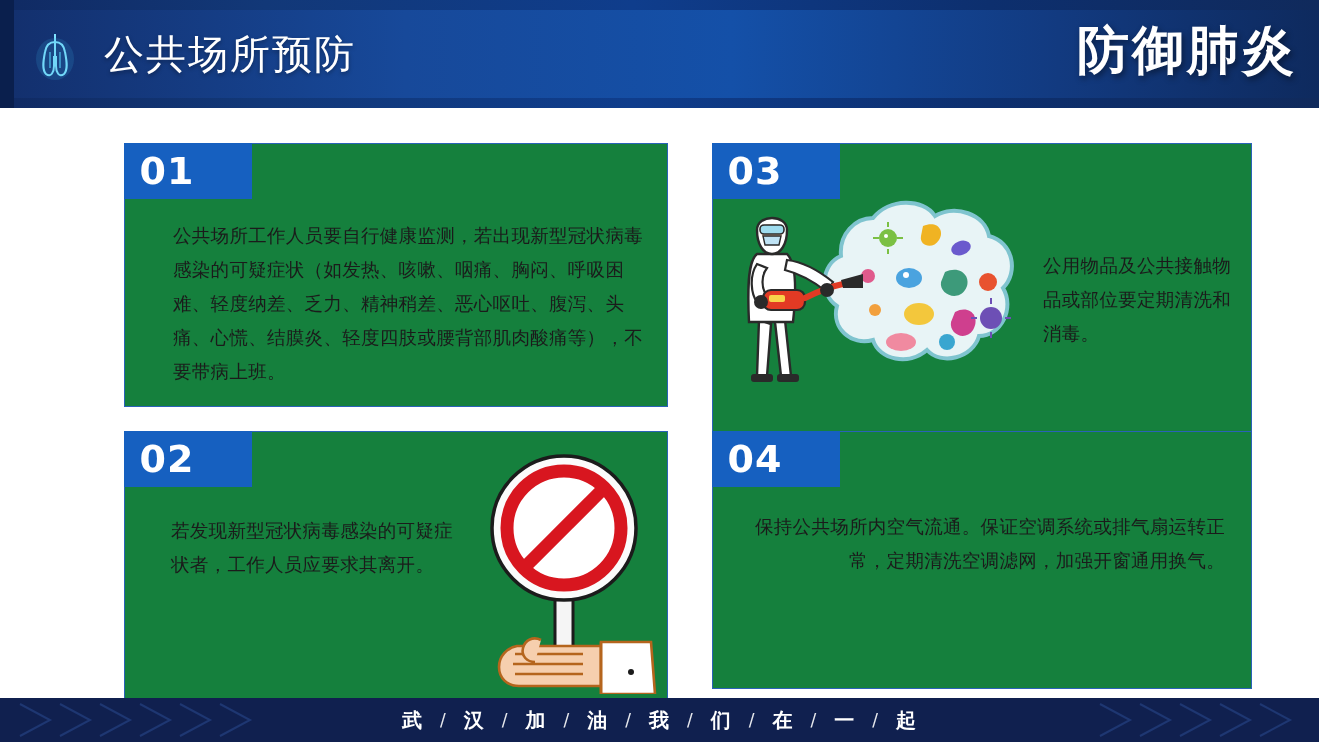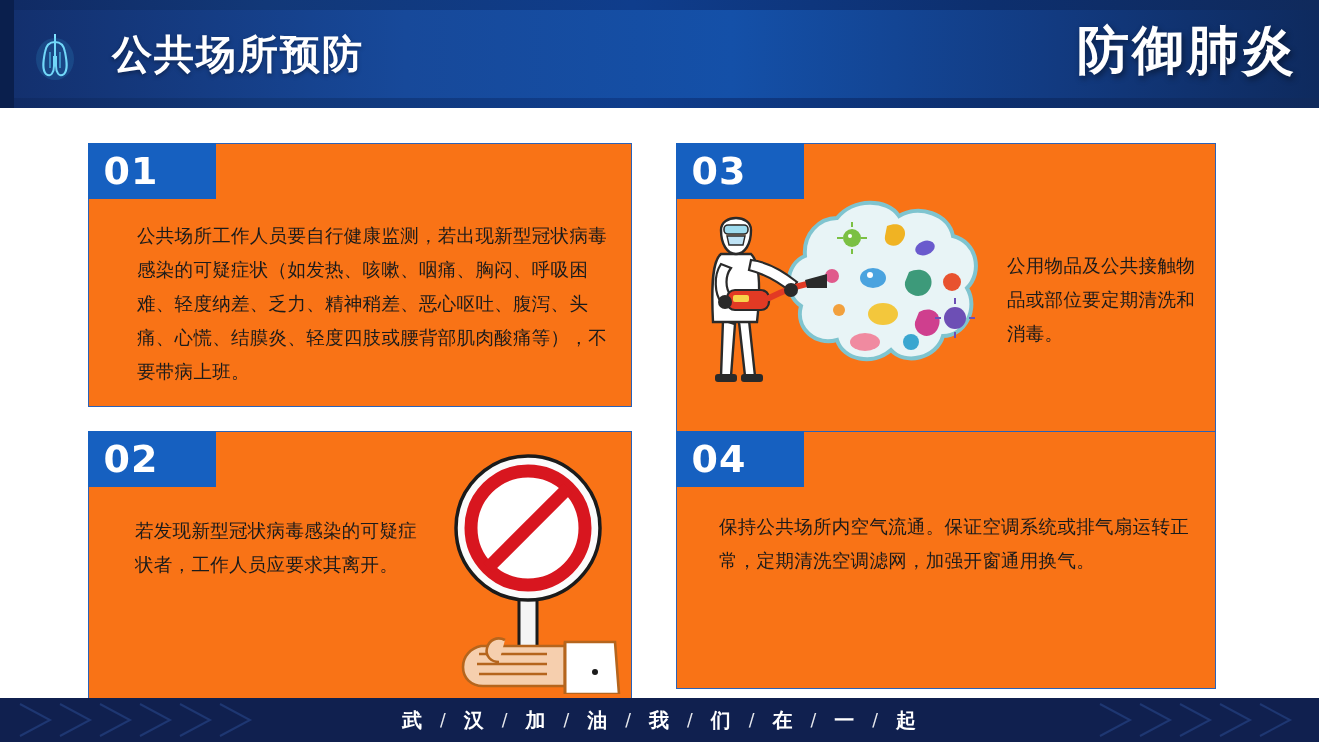--- a/index.html
+++ b/index.html
@@ -36,45 +36,46 @@
     width: 1305px; height: 88px;
     background: linear-gradient(90deg, #13306e 0%, #17499a 30%, #1450a8 55%, #123a80 80%, #0e2a5e 100%);
   }
   .lungs-icon {
     position: absolute;
     left: 22px; top: 22px;
     width: 66px; height: 66px;
   }
   .header-title {
     position: absolute;
-    left: 112px; top: 27px;
+    left: 104px; top: 27px;
     font-size: 40px;
-    font-weight: bold;
+    font-weight: normal;
     color: #ffffff;
     letter-spacing: 2px;
     font-family: "DejaVu Sans", "Liberation Sans", sans-serif;
     text-shadow: 0 2px 4px rgba(0,0,0,0.35);
   }
   .header-brand {
     position: absolute;
     right: 22px; top: 16px;
     font-size: 52px;
     font-weight: bold;
     color: #ffffff;
     letter-spacing: 3px;
     font-family: "DejaVu Serif", "Liberation Serif", serif;
     text-shadow: 2px 3px 6px rgba(0,0,0,0.45);
   }
 
   
   .card {
     position: absolute;
     border: 1.5px solid #2a62b8;
-    background: #f97316;
+    background: #15803d;
     box-sizing: border-box;
+    margin-left: 36px;
   }
   .card-num {
     position: absolute;
     left: -1.5px; top: -1.5px;
     width: 128px;
     height: 56px;
     background: #1660c0;
     color: #ffffff;
     font-size: 38px;
     font-weight: bold;
@@ -97,21 +98,21 @@
   #card01 { left: 88px; top: 143px; width: 544px; height: 264px; }
   #card01 .card-text { left: 48px; top: 75px; width: 470px; }
 
   #card02 { left: 88px; top: 431px; width: 544px; height: 330px; }
   #card02 .card-text { left: 46px; top: 82px; width: 290px; }
 
   #card03 { left: 676px; top: 143px; width: 540px; height: 340px; }
   #card03 .card-text { left: 330px; top: 105px; width: 190px; }
 
   #card04 { left: 676px; top: 431px; width: 540px; height: 258px; }
-  #card04 .card-text { left: 42px; top: 78px; width: 470px; }
+  #card04 .card-text { left: 42px; top: 78px; width: 470px; text-align: right; }
 
   
   .ill02 {
     position: absolute;
     left: 330px; top: 18px;
     width: 230px; height: 244px;
   }
   
   .ill03 {
     position: absolute;

